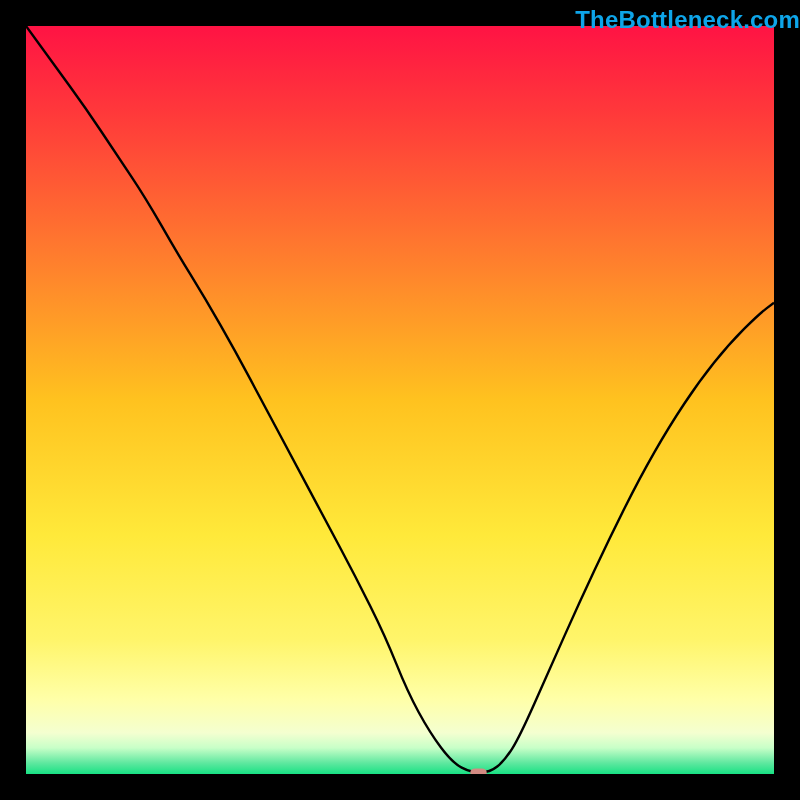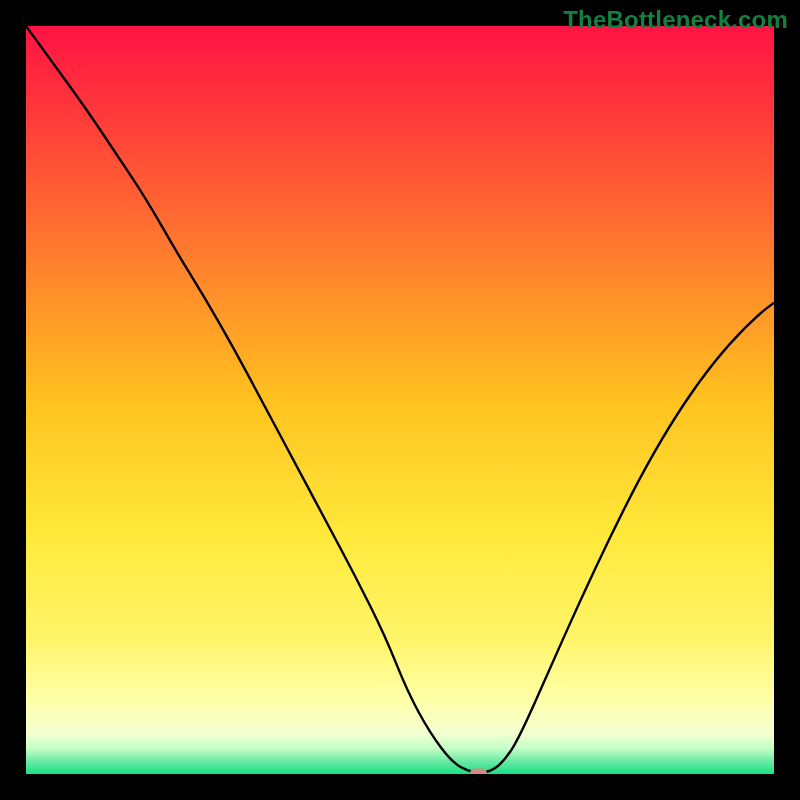--- a/index.html
+++ b/index.html
@@ -7,22 +7,22 @@
     padding: 0;
     background: #000;
     width: 800px;
     height: 800px;
     position: relative;
     font-family: Arial, Helvetica, sans-serif;
   }
   .watermark {
     position: absolute;
     top: 6px;
-    right: 12px;
-    color: #15803d;
+    right: 0;
+    color: #0ea5e9;
     font-size: 24px;
     font-weight: 600;
     z-index: 10;
     letter-spacing: 0.2px;
   }
   .frame {
     position: absolute;
     left: 26px;
     top: 26px;
     width: 748px;

